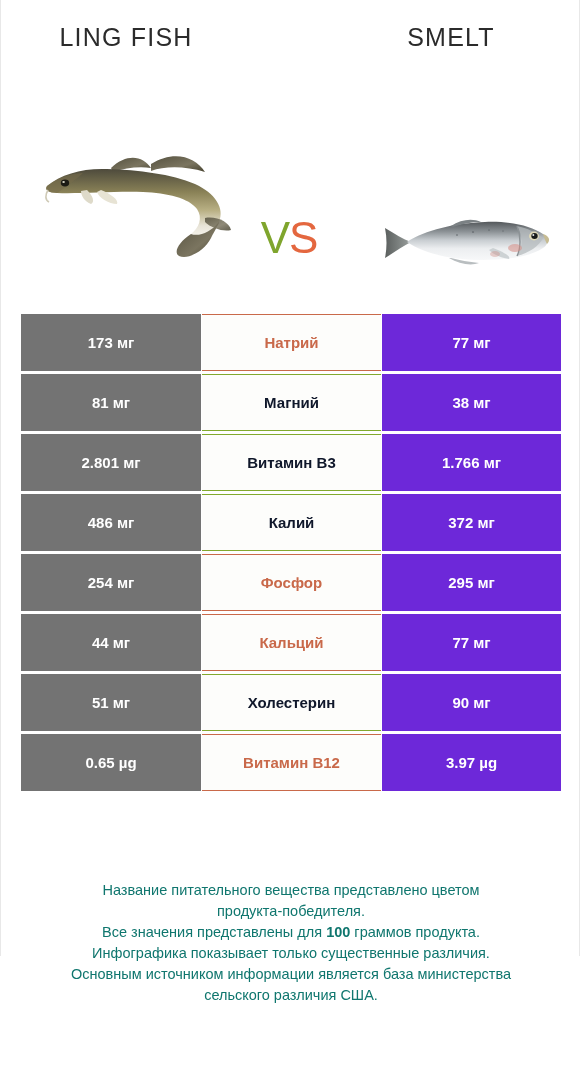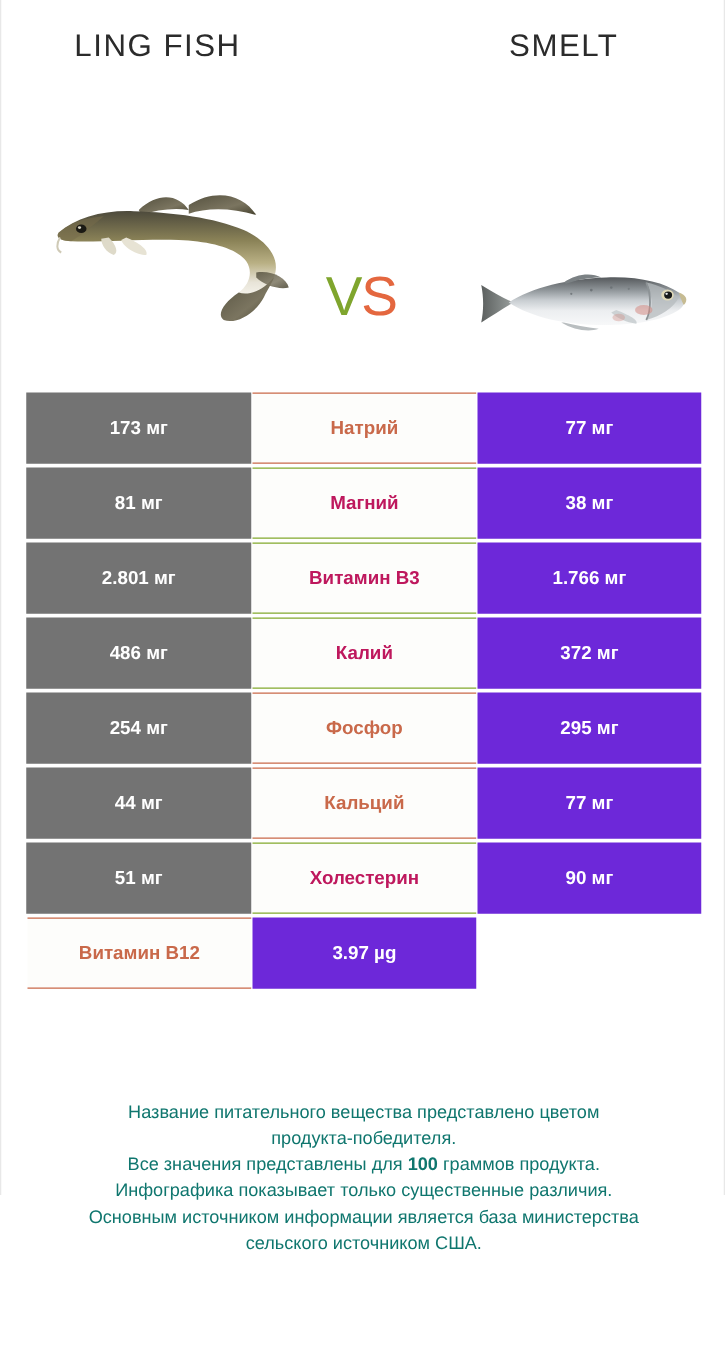--- a/index.html
+++ b/index.html
@@ -103,21 +103,21 @@
     white-space: nowrap;
   }
   .cell.left {
     width: 180px;
     background: #737373;
     color: #ffffff;
   }
   .cell.mid {
     width: 179px;
     background: #fdfdfb;
-    color: #be185d;
+    color: #0f172a;
     font-size: 15px;
     border-top: 1px solid #82A92E;
     border-bottom: 1px solid #82A92E;
     margin: 0 1px;
   }
   .cell.mid.win-right {
     color: #C9694A;
     border-top-color: #C9694A;
     border-bottom-color: #C9694A;
   }
@@ -284,27 +284,28 @@
         <div class="cell left">44 мг</div>
         <div class="cell mid win-right">Кальций</div>
         <div class="cell right">77 мг</div>
       </div>
       <div class="row">
         <div class="cell left">51 мг</div>
         <div class="cell mid">Холестерин</div>
         <div class="cell right">90 мг</div>
       </div>
       <div class="row">
+        <div class="cell left">0.65 µg</div>
         <div class="cell mid win-right">Витамин B12</div>
         <div class="cell right">3.97 µg</div>
       </div>
     </div>
 
   <div class="footer">
     <p>Название питательного вещества представлено цветом</p>
     <p>продукта-победителя.</p>
     <p><span>Все значения представлены для </span><b>100</b><span> граммов продукта.</span></p>
     <p>Инфографика показывает только существенные различия.</p>
     <p>Основным источником информации является база министерства</p>
-    <p>сельского источником США.</p>
+    <p>сельского различия США.</p>
   </div>
 
 </div>
 
 </body></html>

